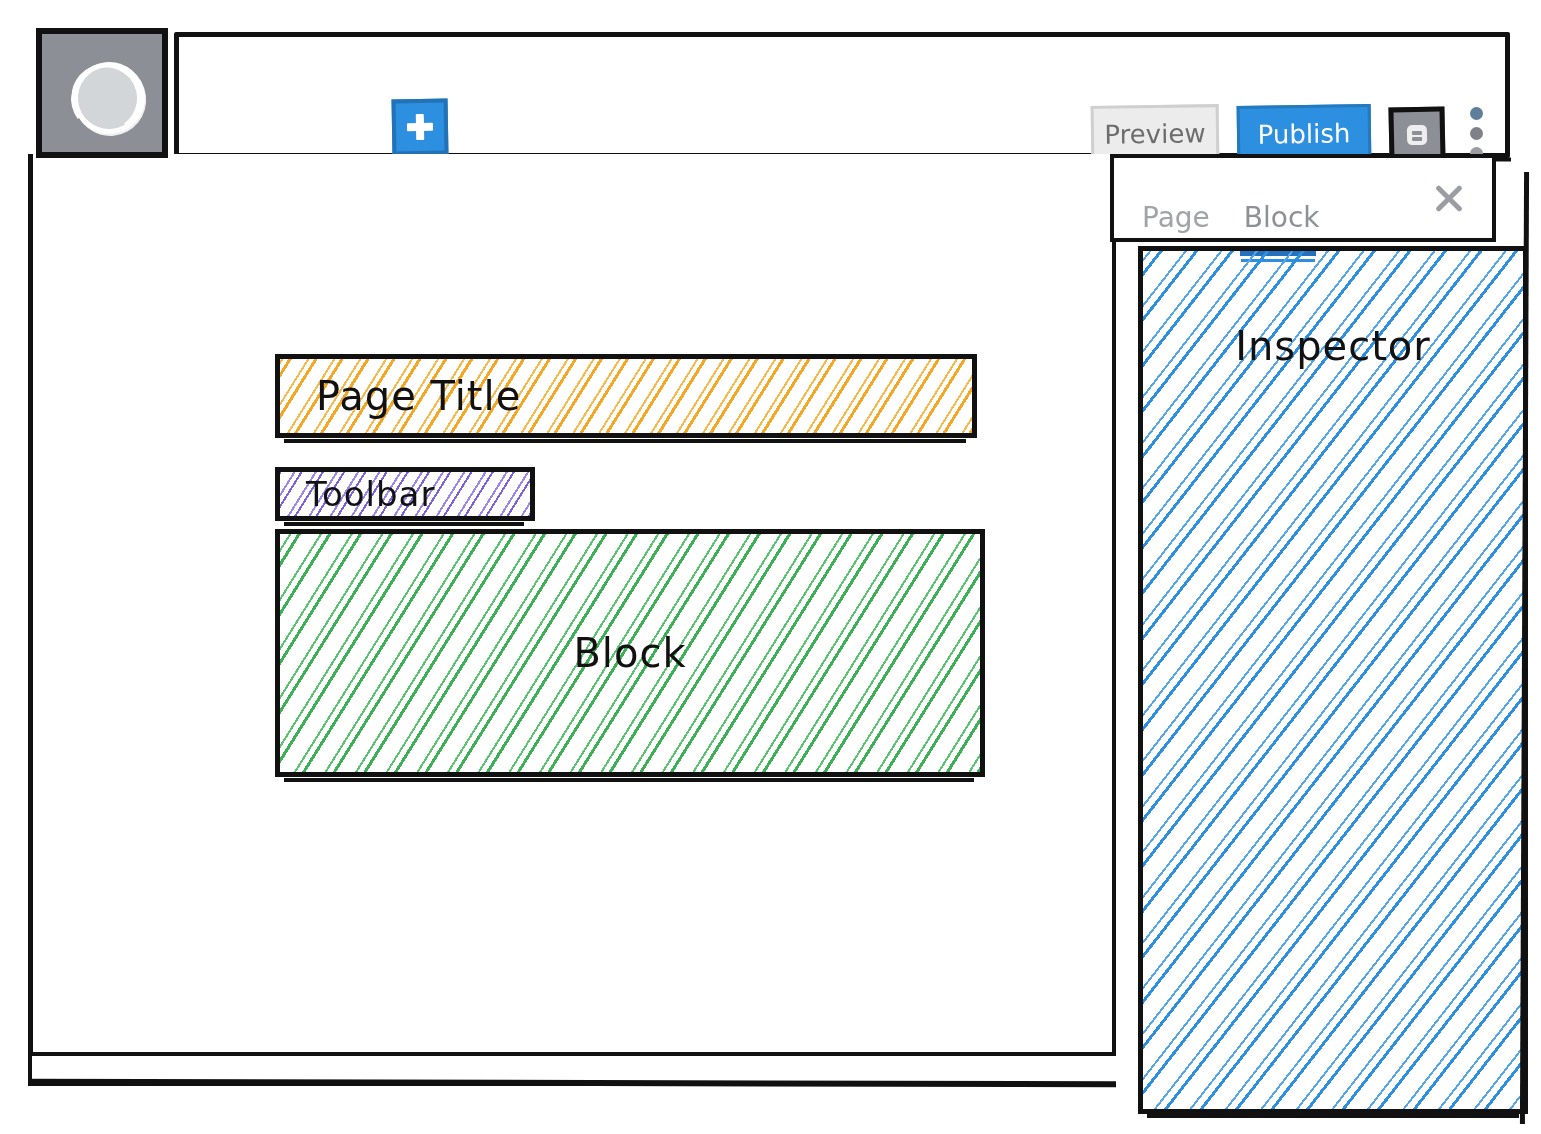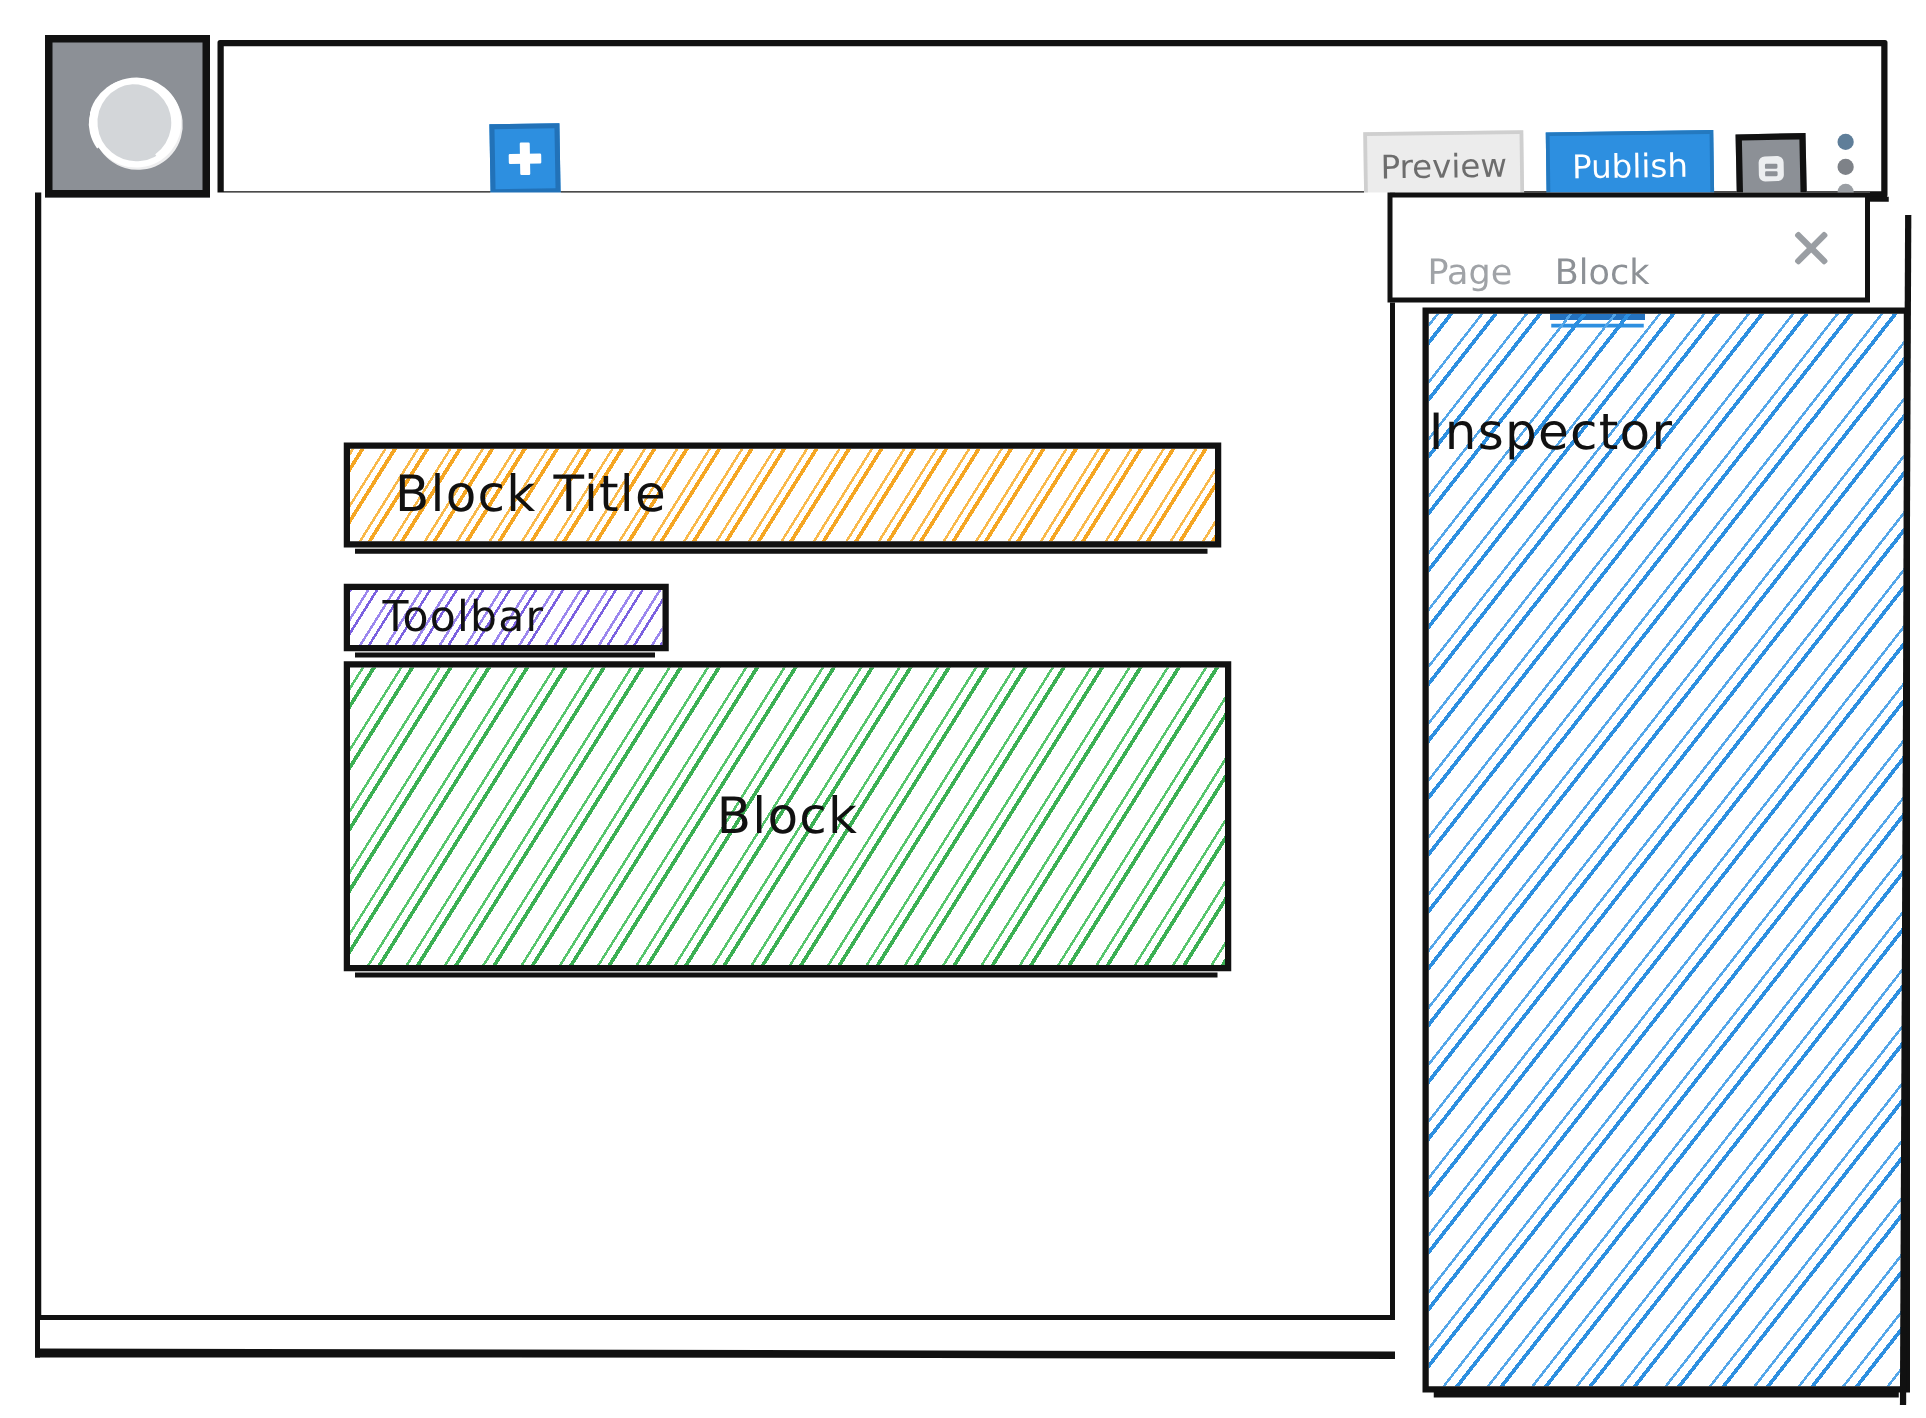--- a/index.html
+++ b/index.html
@@ -384,21 +384,21 @@
     height: 868px;
     border: 5px solid #111;
     box-sizing: border-box;
     background-image: repeating-linear-gradient(
       -52deg,
       #2d8fe0 0px, #2d8fe0 3px,
       rgba(45,143,224,0) 3px, rgba(45,143,224,0) 9px,
       #53a6e9 9px, #53a6e9 11px,
       rgba(45,143,224,0) 11px, rgba(45,143,224,0) 28px);
     display: flex;
-    justify-content: flex-start;
+    justify-content: center;
     padding-top: 72px;
   }
   #inspector-content .block-label { font-size: 40px; }
   #inspector-content .shadow-line {
     position: absolute;
     left: 4px;
     bottom: -9px;
     right: 4px;
     height: 5px;
     background: #111;
@@ -442,21 +442,21 @@
     </div>
   </div>
 
   <div id="logo-tile">
     <span class="logo-circle"></span>
   </div>
 
   <div id="editor-body">
 
     <div class="hatch-box" id="page-title-block">
-      <span class="block-label">Block Title</span>
+      <span class="block-label">Page Title</span>
       <span class="shadow-line"></span>
     </div>
 
     <div class="hatch-box" id="toolbar-block">
       <span class="block-label">Toolbar</span>
       <span class="shadow-line"></span>
     </div>
 
     <div class="hatch-box" id="content-block">
       <span class="block-label">Block</span>

